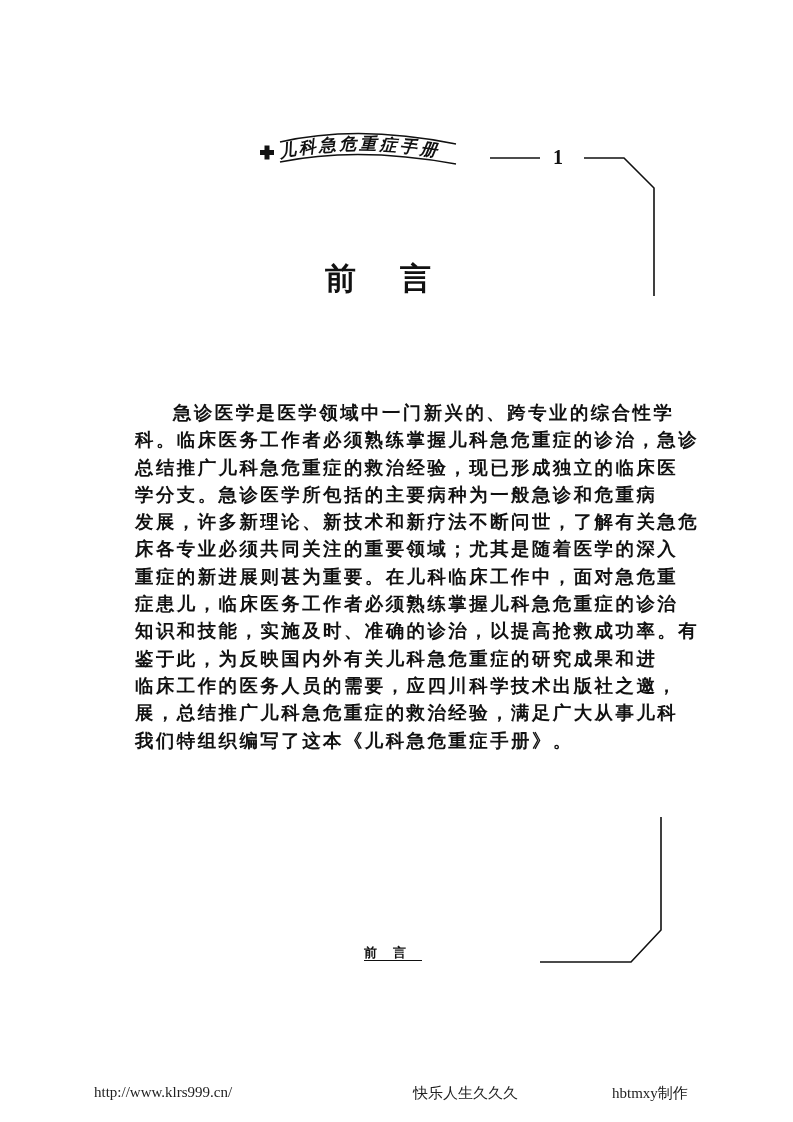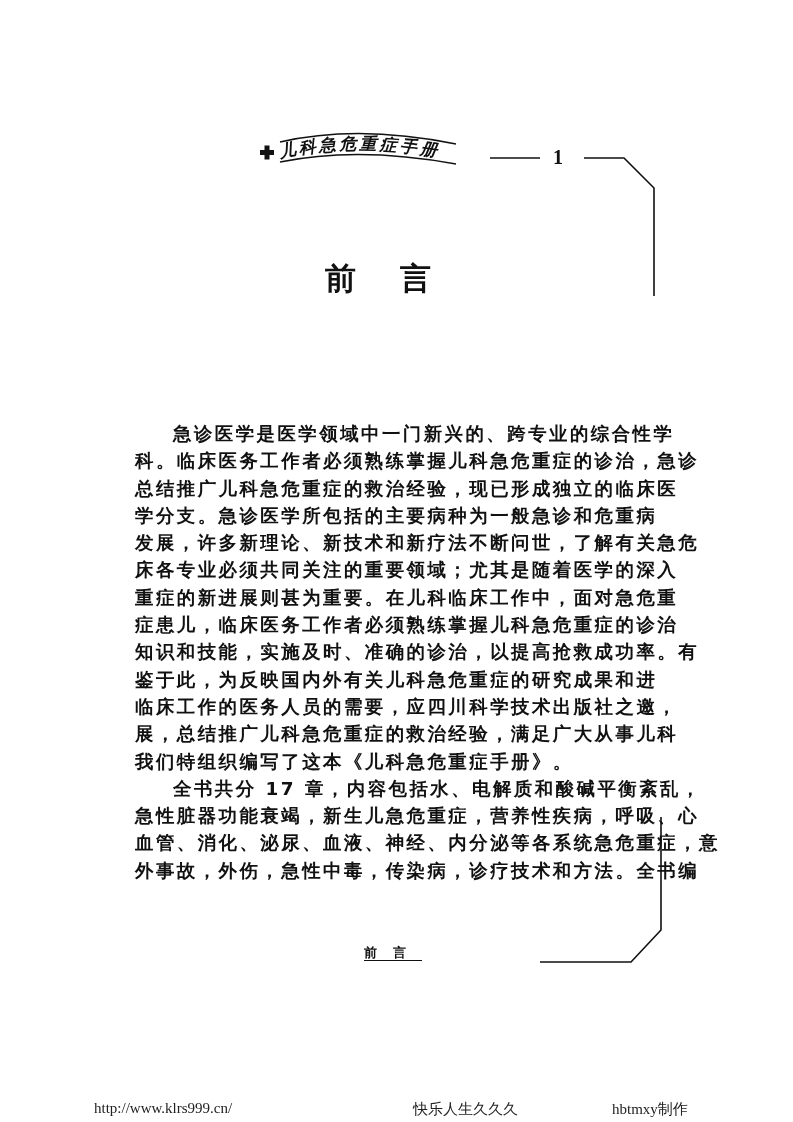--- a/index.html
+++ b/index.html
@@ -17,35 +17,35 @@
       font-family: "Liberation Serif", serif; line-height: 22px;
     }
     .title {
       left: 325px; top: 258px; font-size: 31px; font-weight: bold;
       letter-spacing: 44px; line-height: 40px;
       font-family: "DejaVu Sans", sans-serif;
     }
     .body-text {
       left: 135px; top: 399px; width: 530px;
       font-size: 18.4px; line-height: 27.3px; letter-spacing: 2.5px;
-      font-family: "DejaVu Sans", sans-serif; font-weight: bold; margin-top: 21px;
+      font-family: "DejaVu Sans", sans-serif; font-weight: bold;
     }
     .body-text p { margin: 0; text-align: justify; text-align-last: left; }
     .body-text .line { display: block; white-space: nowrap; }
     .indent { padding-left: 38px; }
     .footer-label {
       left: 364px; top: 944px; font-size: 13px; font-weight: bold;
       letter-spacing: 16px; text-decoration: underline; text-underline-offset: 3px;
       font-family: "DejaVu Sans", sans-serif;
     }
     .bottom-bar {
       left: 0; top: 1084px; width: 793px; height: 22px;
       font-family: "Liberation Serif", serif; font-size: 15px; color: #222;
     }
-    .bottom-bar span { position: absolute; top: 16px; white-space: nowrap; }
+    .bottom-bar span { position: absolute; top: 0; white-space: nowrap; }
     .frame { left: 0; top: 0; pointer-events: none; }
   </style>
 </head>
 <body>
 
 <svg class="abs frame" width="793" height="1122" viewBox="0 0 793 1122">
   <g stroke="#111" stroke-width="1.6" fill="none">
     <line x1="490" y1="158" x2="540" y2="158"></line>
     <polyline points="584,158 624,158 654,188 654,296"></polyline>
     <polyline points="661,817 661,930 631,962 540,962"></polyline>
@@ -82,26 +82,20 @@
     <span class="line">发展，许多新理论、新技术和新疗法不断问世，了解有关急危</span>
     <span class="line">床各专业必须共同关注的重要领域；尤其是随着医学的深入</span>
     <span class="line">重症的新进展则甚为重要。在儿科临床工作中，面对急危重</span>
     <span class="line">症患儿，临床医务工作者必须熟练掌握儿科急危重症的诊治</span>
     <span class="line">知识和技能，实施及时、准确的诊治，以提高抢救成功率。有</span>
     <span class="line">鉴于此，为反映国内外有关儿科急危重症的研究成果和进</span>
     <span class="line">临床工作的医务人员的需要，应四川科学技术出版社之邀，</span>
     <span class="line">展，总结推广儿科急危重症的救治经验，满足广大从事儿科</span>
     <span class="line">我们特组织编写了这本《儿科急危重症手册》。</span>
   </p>
-  <p>
-    <span class="line indent">全书共分 17 章，内容包括水、电解质和酸碱平衡紊乱，</span>
-    <span class="line">急性脏器功能衰竭，新生儿急危重症，营养性疾病，呼吸、心</span>
-    <span class="line">血管、消化、泌尿、血液、神经、内分泌等各系统急危重症，意</span>
-    <span class="line">外事故，外伤，急性中毒，传染病，诊疗技术和方法。全书编</span>
-  </p>
 </div>
 
 <div class="abs footer-label">前言</div>
 
 <div class="abs bottom-bar">
   <span style="left:94px;">http://www.klrs999.cn/</span>
   <span style="left:385px;margin-left:28px;">快乐人生久久久</span>
   <span style="left:612px;">hbtmxy制作</span>
 </div>
 

